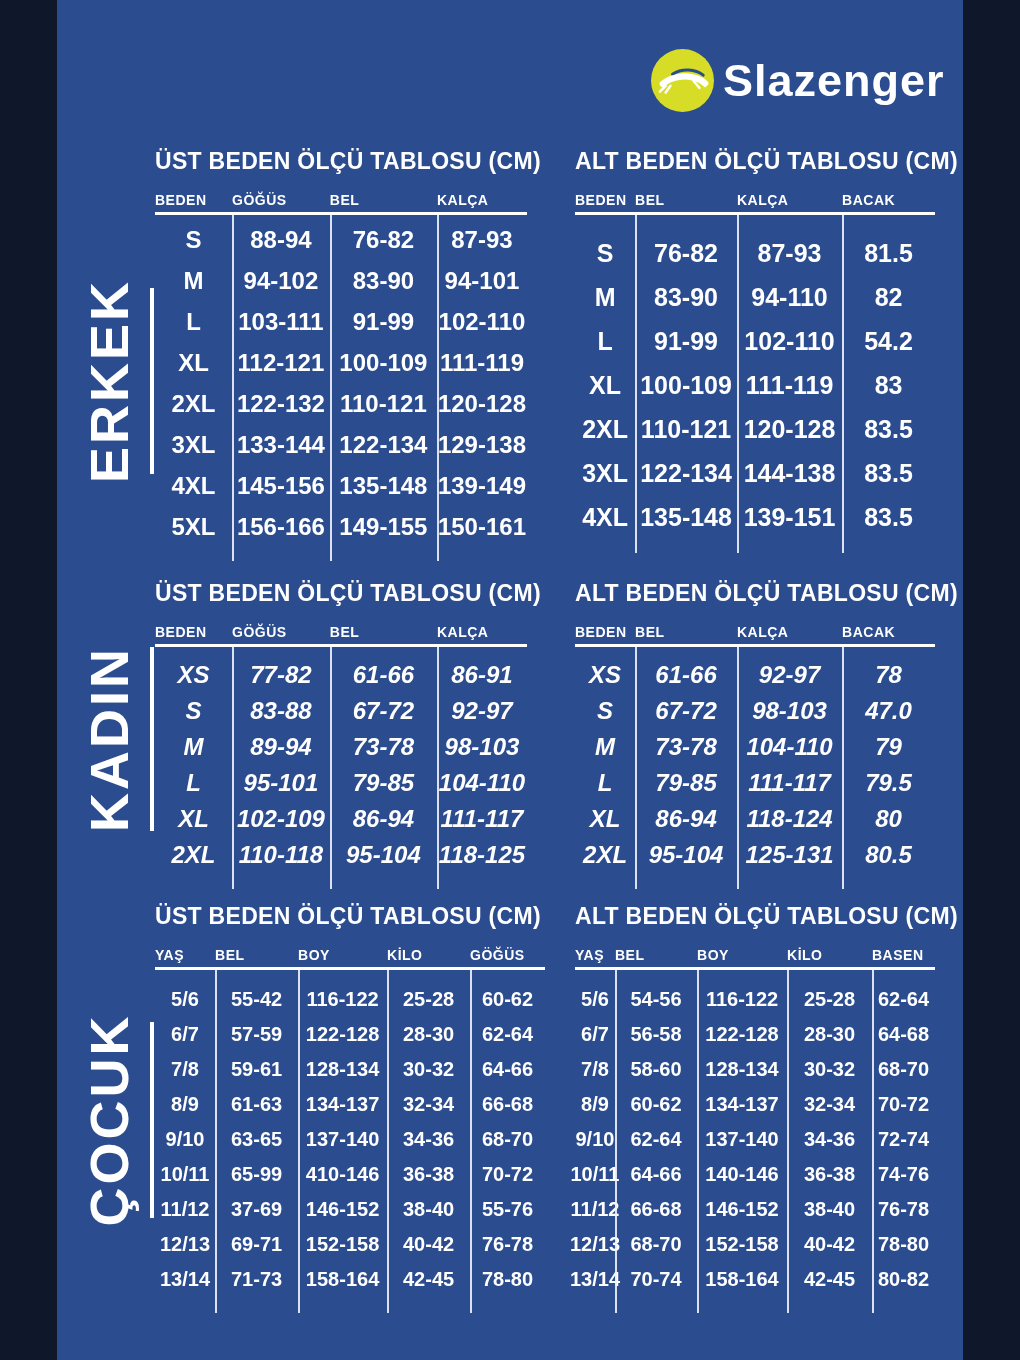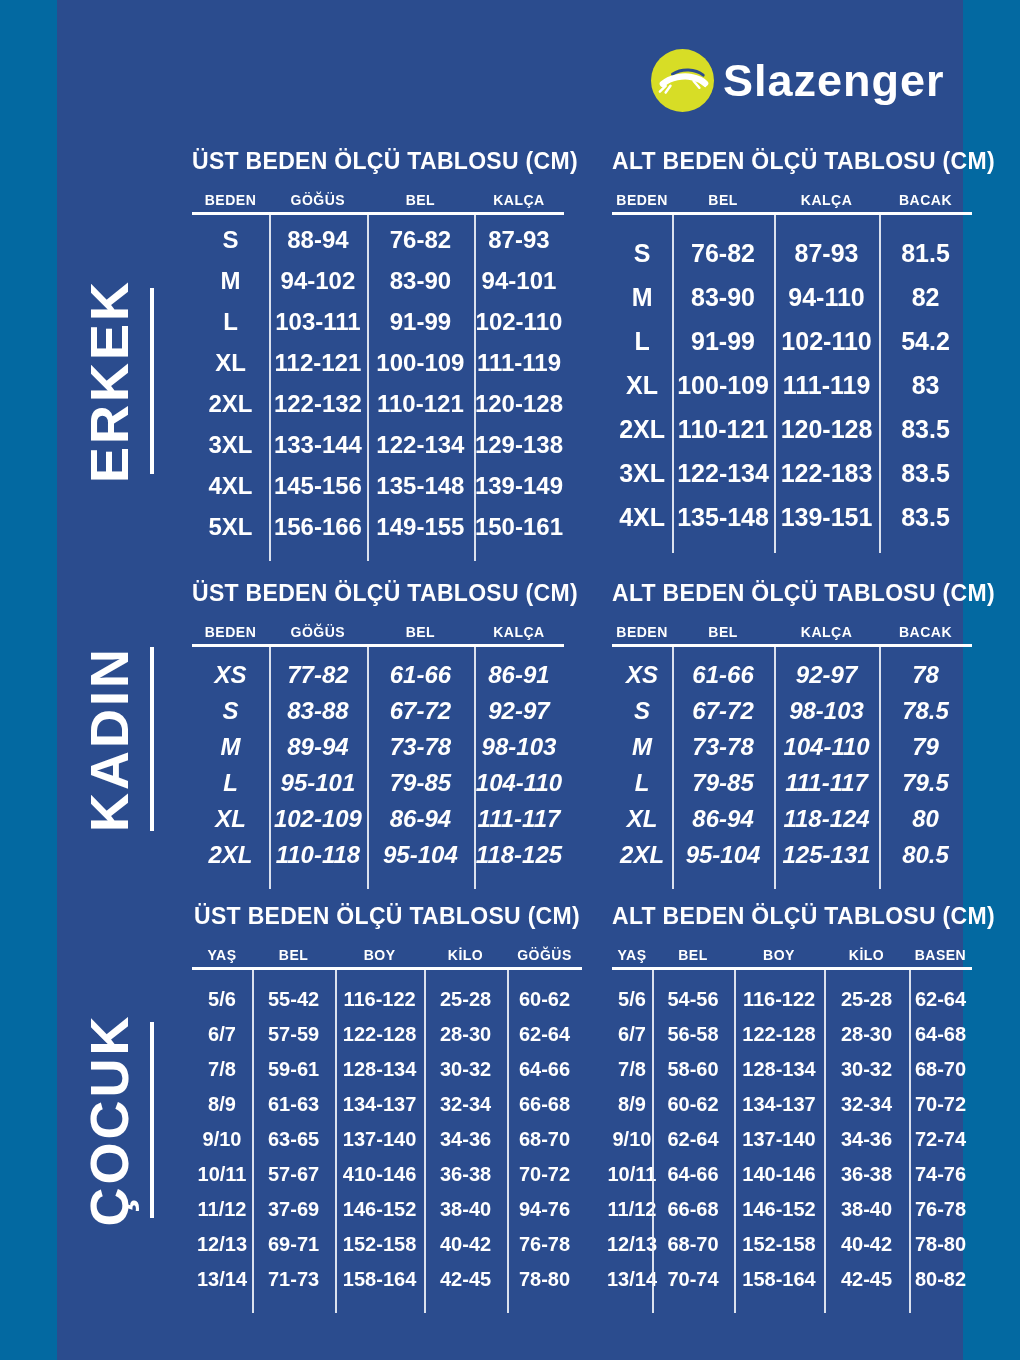--- a/index.html
+++ b/index.html
@@ -1,37 +1,37 @@
 <!DOCTYPE html>
 <html><head>
 <meta charset="utf-8">
 <style>
   html,body{margin:0;padding:0;background:#ffffff;}
-  .canvas{position:relative;width:1020px;height:1360px;background:#0369a1;overflow:hidden;
+  .canvas{position:relative;width:1020px;height:1360px;background:#0f172a;overflow:hidden;
           font-family:"Liberation Sans",sans-serif;}
   .panel{position:absolute;left:57px;top:0;width:906px;height:1360px;background:#2b4c8e;}
 
   
   .logo{position:absolute;left:651px;top:49px;height:63px;display:flex;align-items:center;}
   .logo-circle{width:63px;height:63px;border-radius:50%;background:#d7dd26;
                display:flex;align-items:center;justify-content:center;flex:0 0 auto;}
   .wordmark{color:#fff;font-size:45px;font-weight:bold;letter-spacing:1px;line-height:63px;
             margin-left:9px;white-space:nowrap;}
 
   
   .v-label{position:absolute;left:74px;width:80px;color:#fff;}
   .v-text{position:absolute;left:44%;top:50%;transform:translate(-50%,-50%) rotate(-90deg);
           font-size:54px;font-weight:bold;letter-spacing:3px;white-space:nowrap;}
   .v-line{position:absolute;right:0;top:2px;bottom:2px;width:4px;background:#fff;}
   .lab-erkek{top:286px;height:190px;}
   .lab-kadin{top:645px;height:188px;}
   .lab-cocuk{top:1020px;height:200px;}
 
   
-  .size-table{position:absolute;color:#fff;text-align:center;padding-left:37px;}
+  .size-table{position:absolute;color:#fff;text-align:left;}
   .tbl-title{margin:0 0 10px 0;font-size:23px;font-weight:bold;letter-spacing:.3px;
              line-height:30px;white-space:nowrap;}
   .thead{display:grid;align-items:end;height:26px;padding-bottom:4px;box-sizing:border-box;
          font-size:14px;font-weight:bold;letter-spacing:.5px;}
   .underline{height:3px;background:#fff;}
   .tbody{display:grid;position:relative;font-weight:bold;}
   .tbody .td{display:flex;align-items:center;justify-content:center;white-space:nowrap;}
   .v-sep{position:absolute;top:0;bottom:0;width:2px;background:#eef2f8;opacity:.9;}
 
   
@@ -160,21 +160,21 @@
         <div class="td">XL</div>
         <div class="td">100-109</div>
         <div class="td">111-119</div>
         <div class="td">83</div>
         <div class="td">2XL</div>
         <div class="td">110-121</div>
         <div class="td">120-128</div>
         <div class="td">83.5</div>
         <div class="td">3XL</div>
         <div class="td">122-134</div>
-        <div class="td">122-183</div>
+        <div class="td">144-138</div>
         <div class="td">83.5</div>
         <div class="td">4XL</div>
         <div class="td">135-148</div>
         <div class="td">139-151</div>
         <div class="td">83.5</div>
         <div class="v-sep sep-0"></div>
         <div class="v-sep sep-1"></div>
         <div class="v-sep sep-2"></div>
       </div>
   </section>
@@ -228,21 +228,21 @@
       </div>
     <div class="underline"></div>
     <div class="tbody">
         <div class="td">XS</div>
         <div class="td">61-66</div>
         <div class="td">92-97</div>
         <div class="td">78</div>
         <div class="td">S</div>
         <div class="td">67-72</div>
         <div class="td">98-103</div>
-        <div class="td">78.5</div>
+        <div class="td">47.0</div>
         <div class="td">M</div>
         <div class="td">73-78</div>
         <div class="td">104-110</div>
         <div class="td">79</div>
         <div class="td">L</div>
         <div class="td">79-85</div>
         <div class="td">111-117</div>
         <div class="td">79.5</div>
         <div class="td">XL</div>
         <div class="td">86-94</div>
@@ -288,29 +288,29 @@
         <div class="td">61-63</div>
         <div class="td">134-137</div>
         <div class="td">32-34</div>
         <div class="td">66-68</div>
         <div class="td">9/10</div>
         <div class="td">63-65</div>
         <div class="td">137-140</div>
         <div class="td">34-36</div>
         <div class="td">68-70</div>
         <div class="td">10/11</div>
-        <div class="td">57-67</div>
+        <div class="td">65-99</div>
         <div class="td">410-146</div>
         <div class="td">36-38</div>
         <div class="td">70-72</div>
         <div class="td">11/12</div>
         <div class="td">37-69</div>
         <div class="td">146-152</div>
         <div class="td">38-40</div>
-        <div class="td">94-76</div>
+        <div class="td">55-76</div>
         <div class="td">12/13</div>
         <div class="td">69-71</div>
         <div class="td">152-158</div>
         <div class="td">40-42</div>
         <div class="td">76-78</div>
         <div class="td">13/14</div>
         <div class="td">71-73</div>
         <div class="td">158-164</div>
         <div class="td">42-45</div>
         <div class="td">78-80</div>

